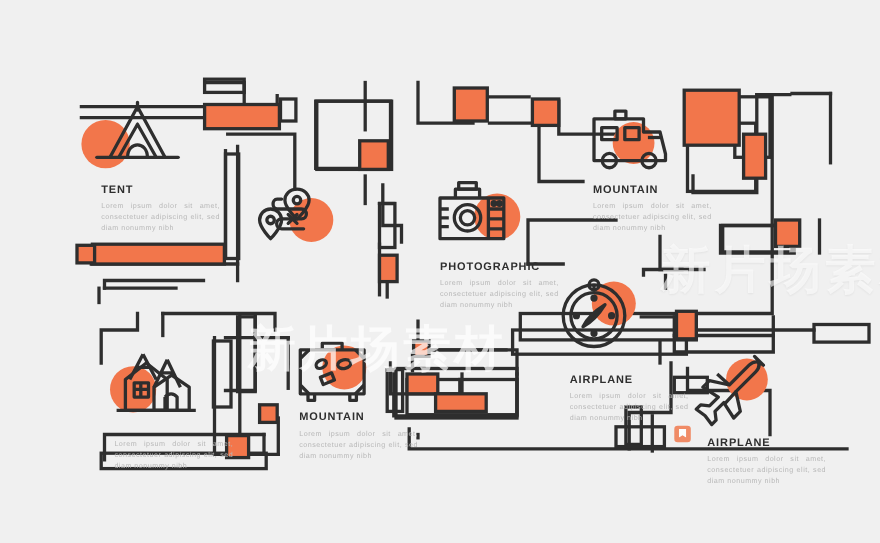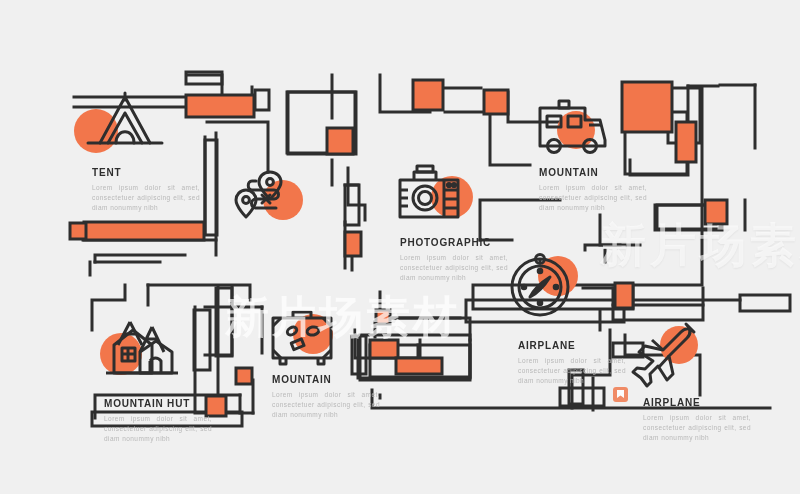--- a/index.html
+++ b/index.html
@@ -341,21 +341,20 @@
       <p class="item-title">PHOTOGRAPHIC</p>
       <p class="item-body">Lorem ipsum dolor sit amet, consectetuer adipiscing elit, sed diam nonummy nibh</p>
     </div>
 
     <div class="item-label" style="left:525px; top:168px;">
       <p class="item-title">MOUNTAIN</p>
       <p class="item-body">Lorem ipsum dolor sit amet, consectetuer adipiscing elit, sed diam nonummy nibh</p>
     </div>
 
     <div class="item-label" style="left:90px; top:399px;">
-      <p class="item-title">MOUNTAIN HUT</p>
       <p class="item-body">Lorem ipsum dolor sit amet, consectetuer adipiscing elit, sed diam nonummy nibh</p>
     </div>
 
     <div class="item-label" style="left:258px; top:375px;">
       <p class="item-title">MOUNTAIN</p>
       <p class="item-body">Lorem ipsum dolor sit amet, consectetuer adipiscing elit, sed diam nonummy nibh</p>
     </div>
 
     <div class="item-label" style="left:504px; top:341px;">
       <p class="item-title">AIRPLANE</p>

